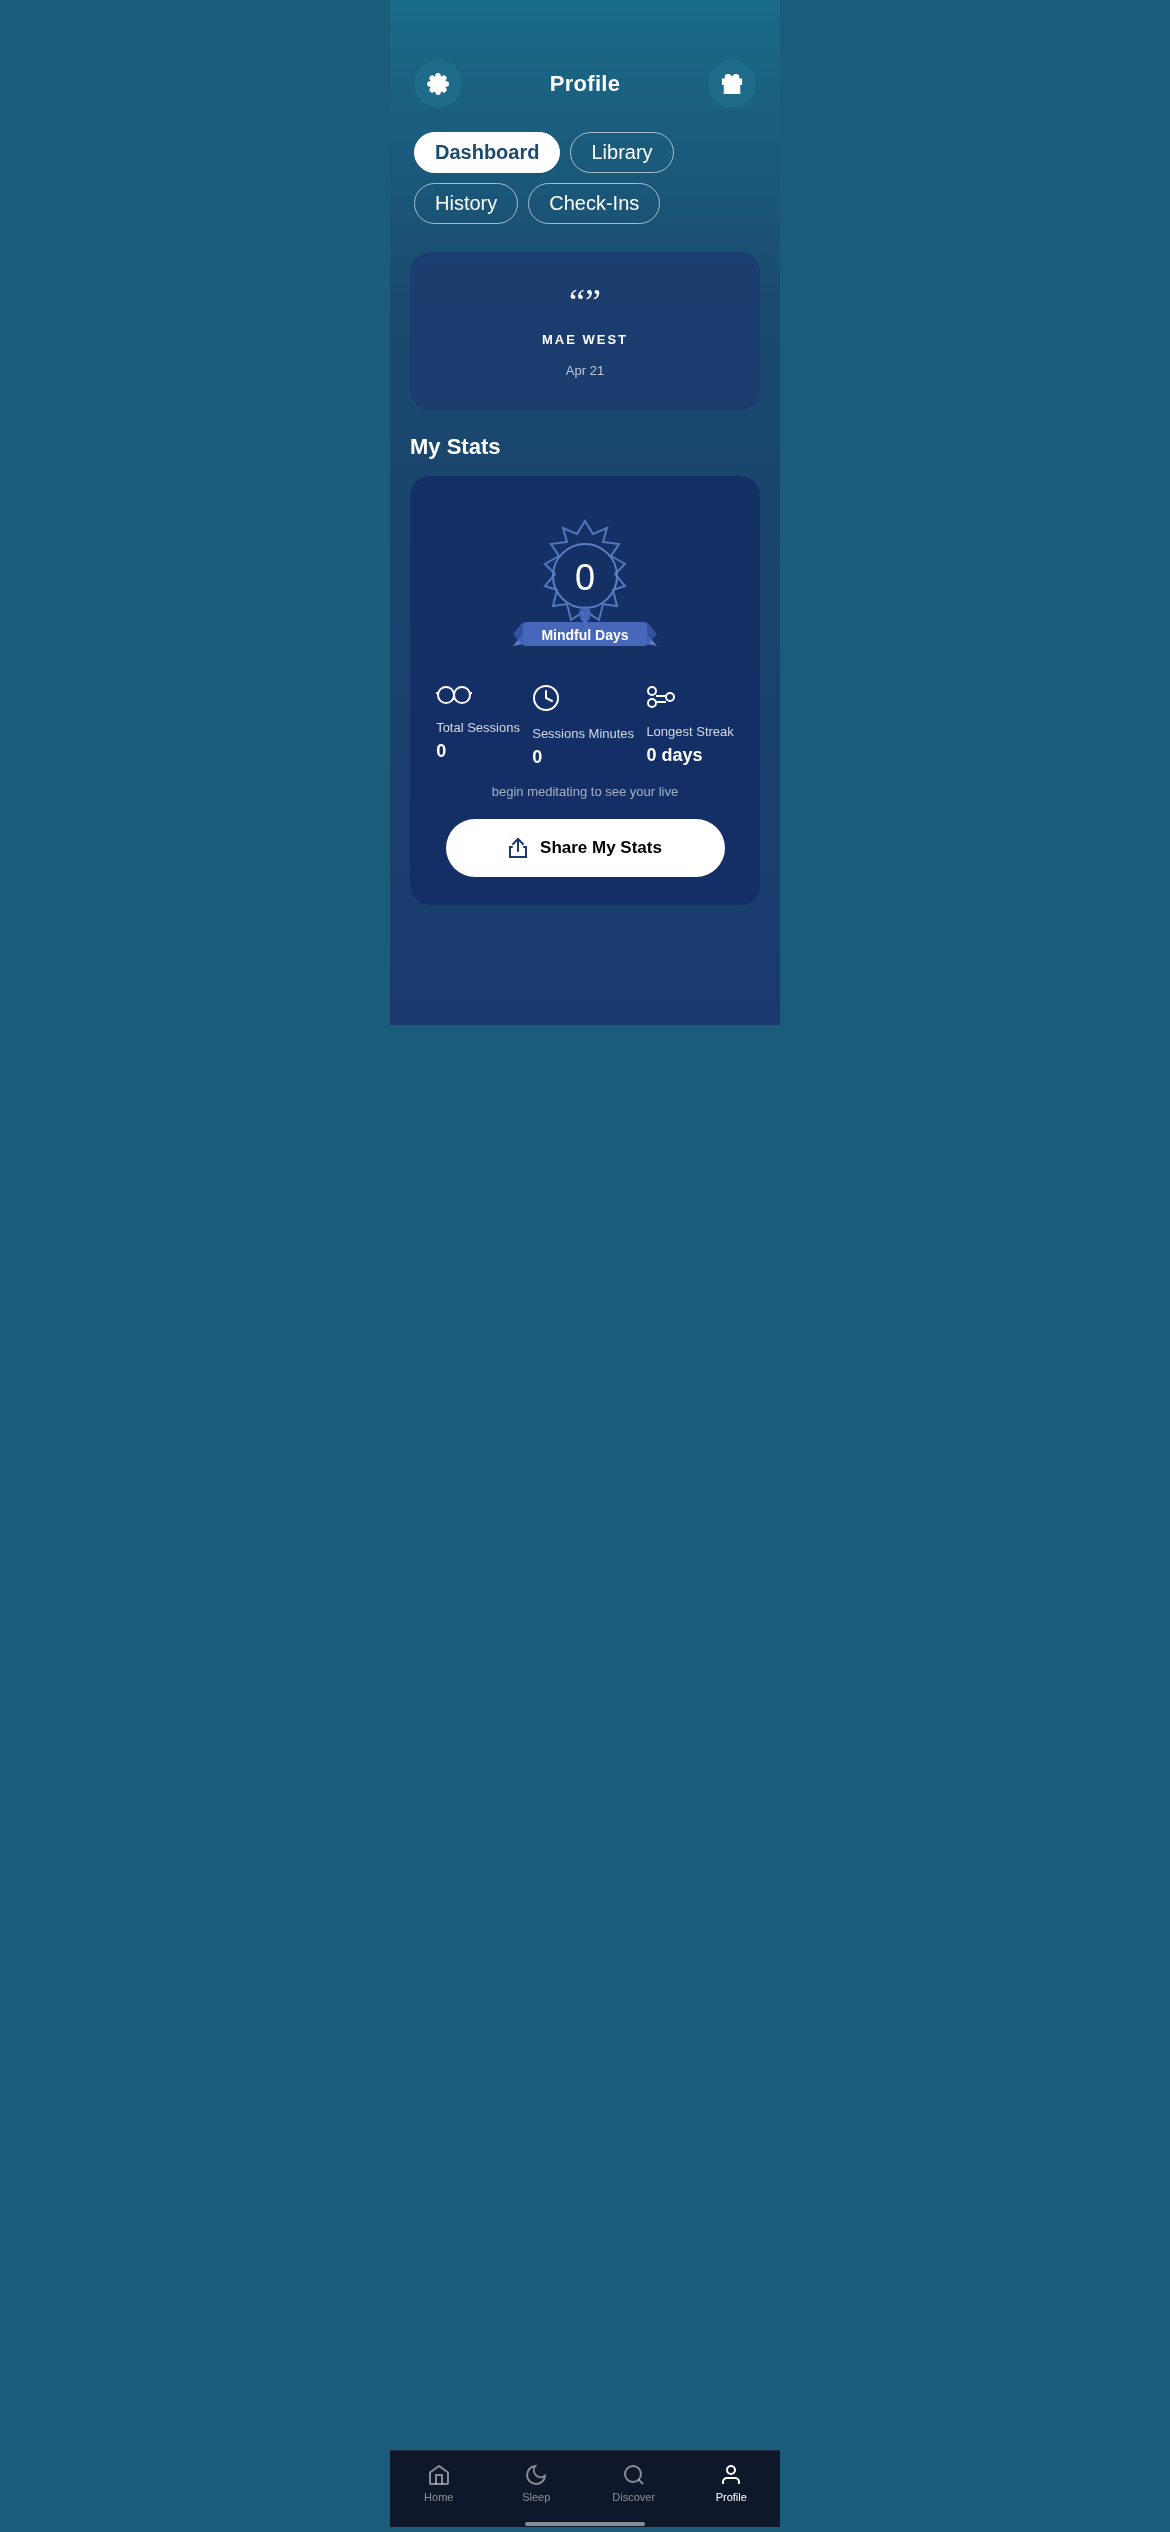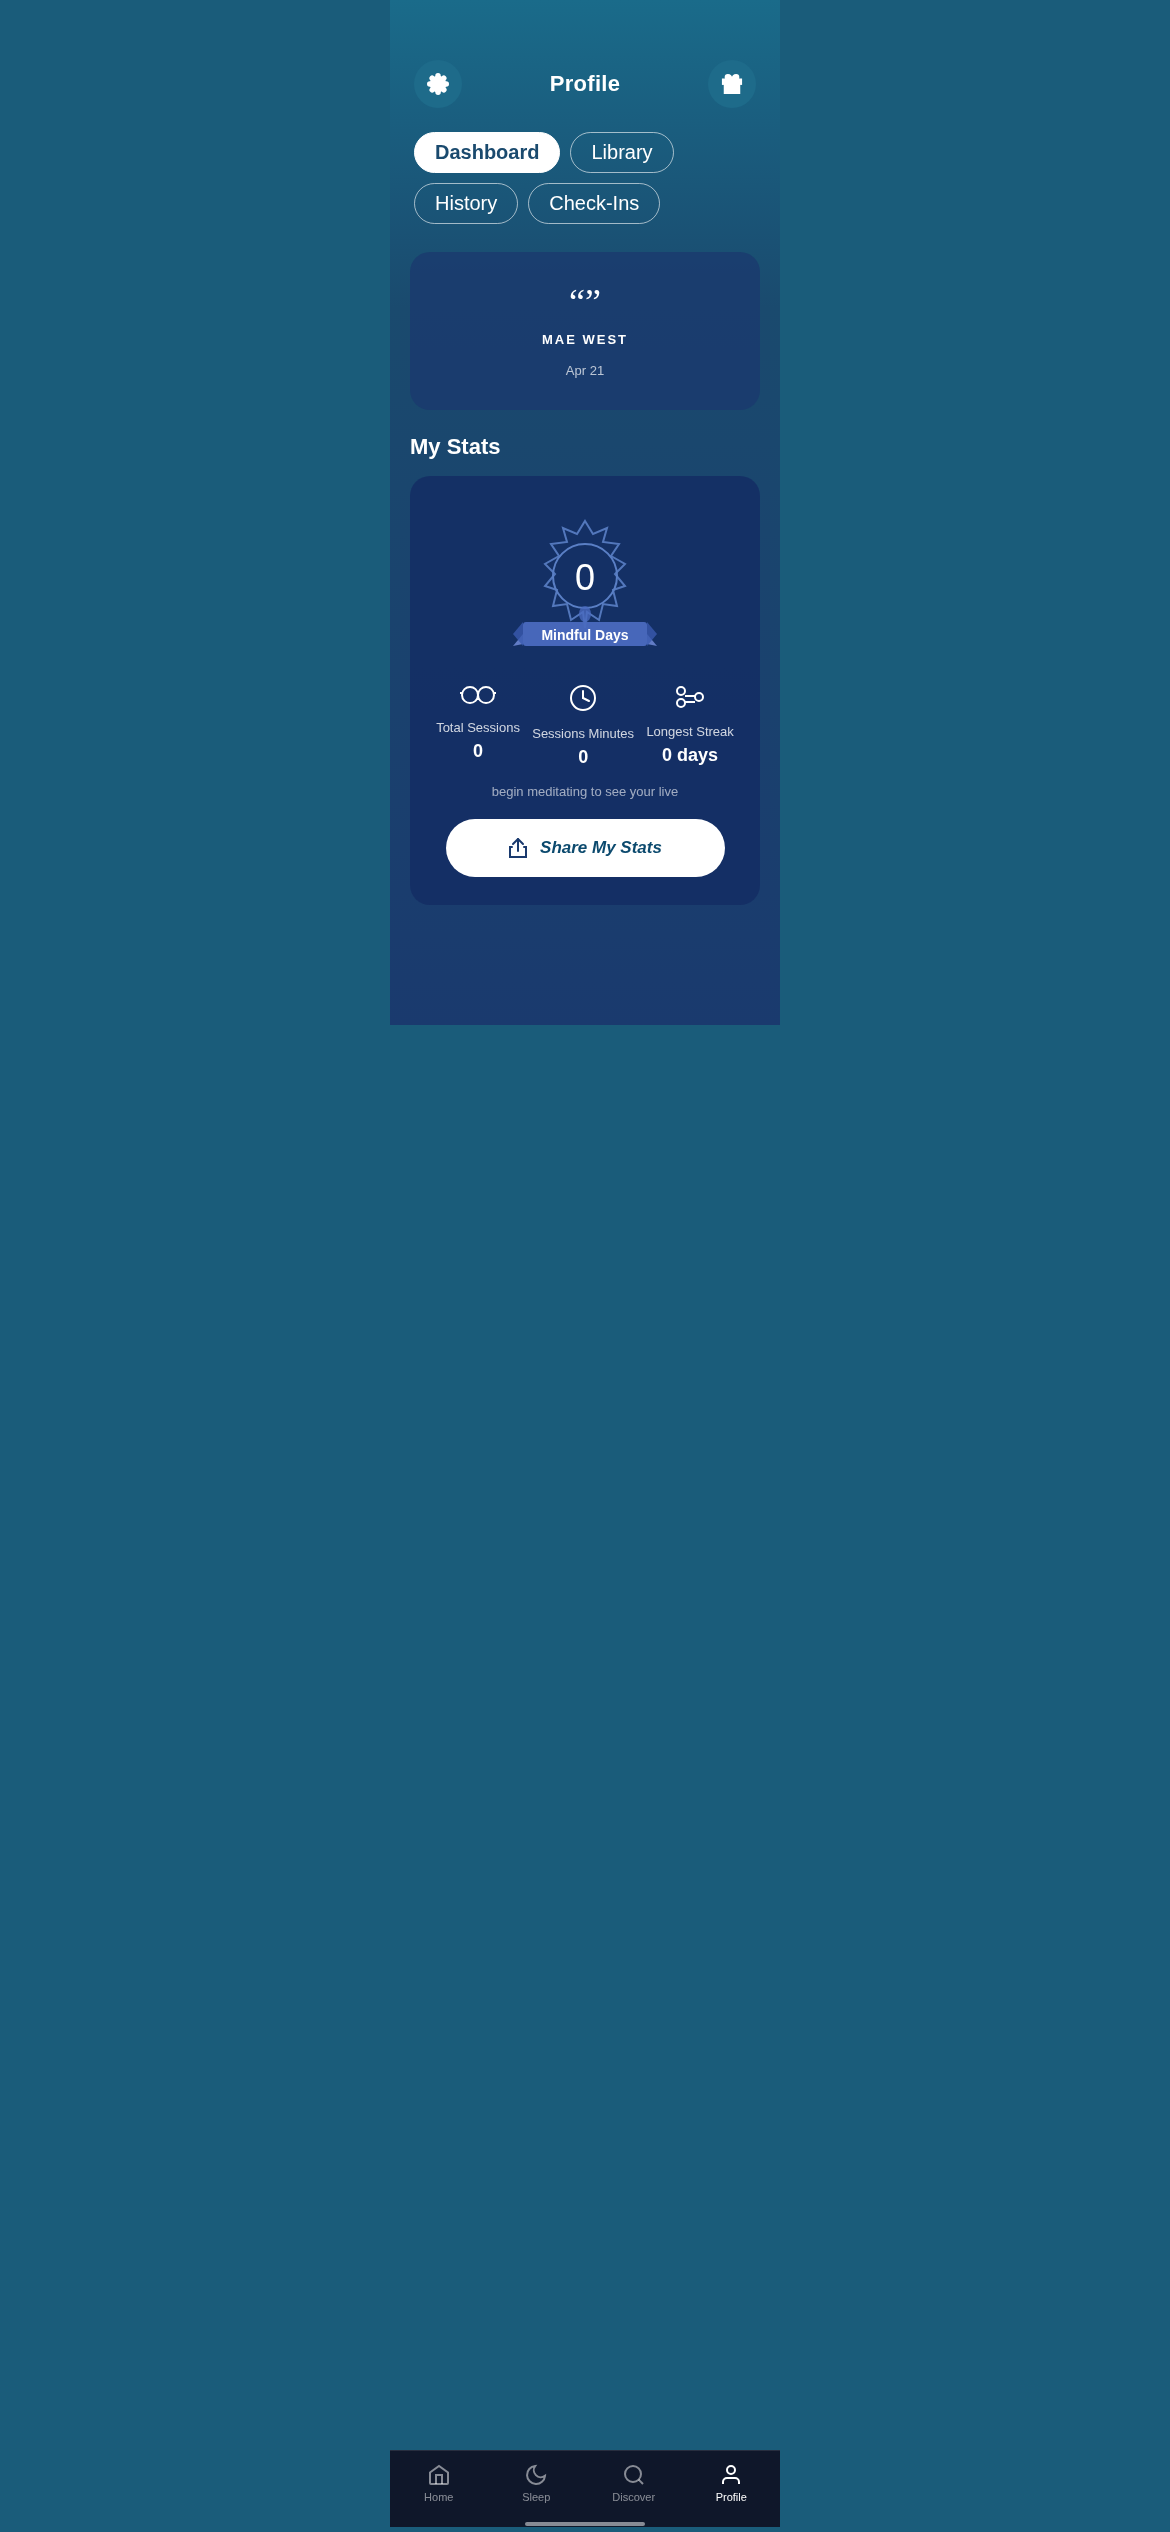--- a/index.html
+++ b/index.html
@@ -157,21 +157,21 @@
     .stats-row {
       display: flex;
       justify-content: space-around;
       width: 100%;
       margin-bottom: 16px;
     }
 
     .stat-item {
       display: flex;
       flex-direction: column;
-      align-items: center;
+      align-items: flex-start;
       gap: 6px;
     }
 
     .stat-icon {
       color: white;
       font-size: 24px;
       line-height: 1;
       margin-bottom: 4px;
     }
 
@@ -202,22 +202,21 @@
       border-radius: 40px;
       padding: 18px 40px;
       width: 90%;
       display: flex;
       align-items: center;
       justify-content: center;
       gap: 12px;
       cursor: pointer;
       font-size: 17px;
       font-weight: 600;
-      color: #0c4a6e;
-      font-style: italic;
+      color: #000000;
     }
 
     
     .bottom-nav {
       position: fixed;
       bottom: 5px;
       left: 50%;
       transform: translateX(-50%);
       width: 390px;
       background: #0f172a;

